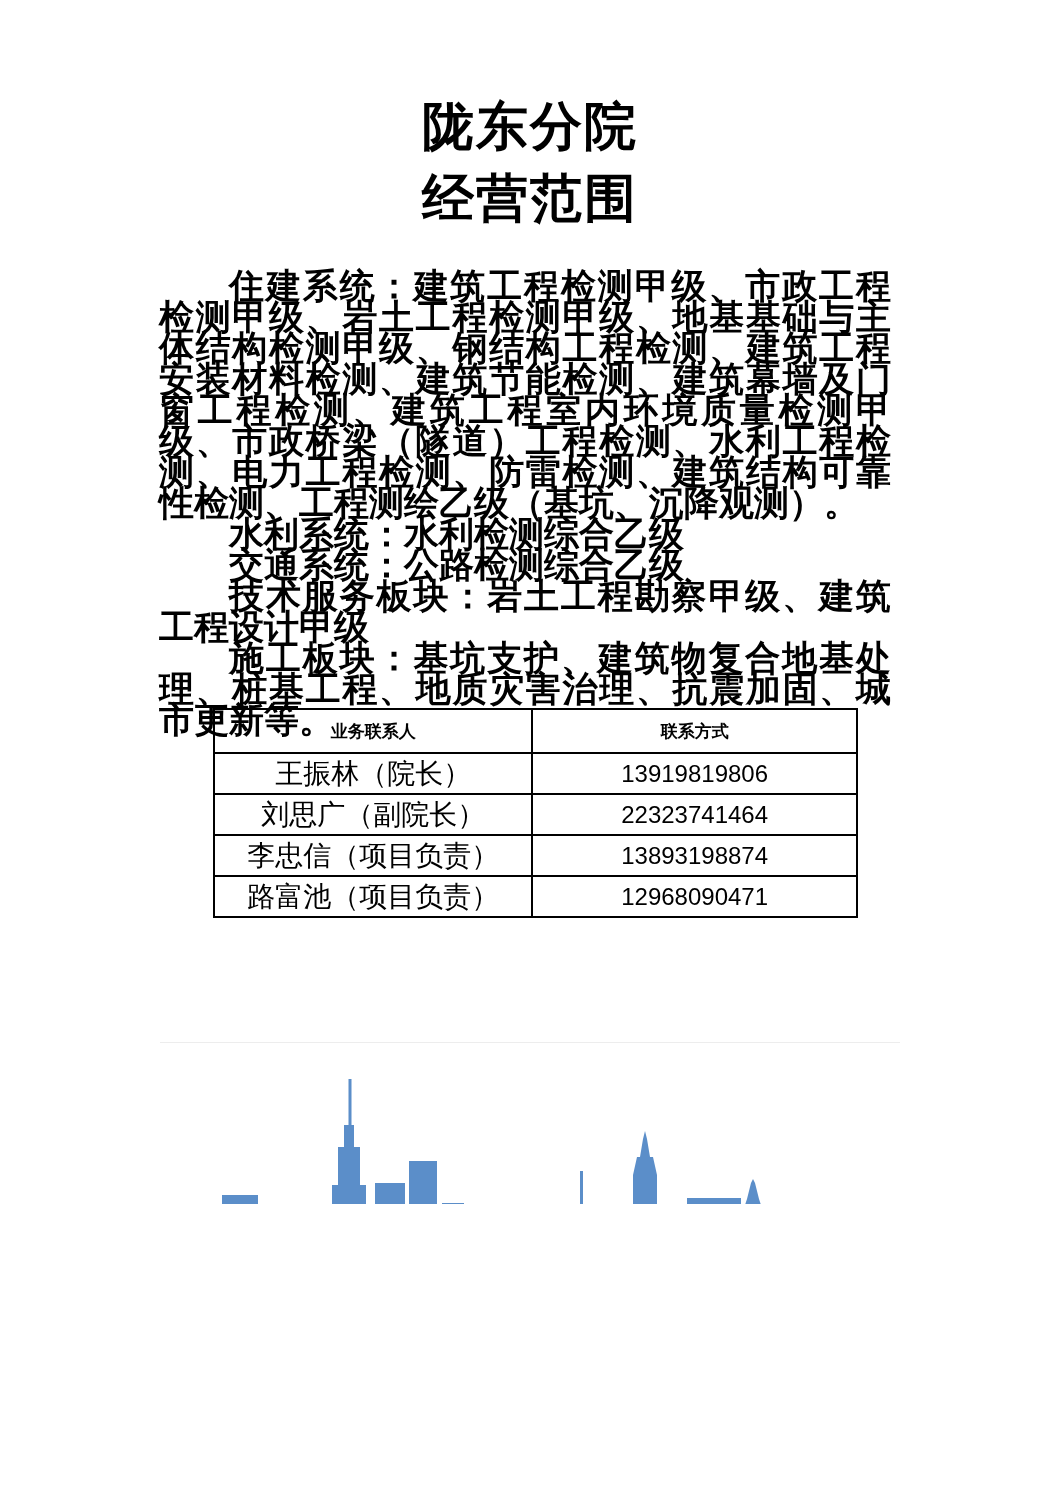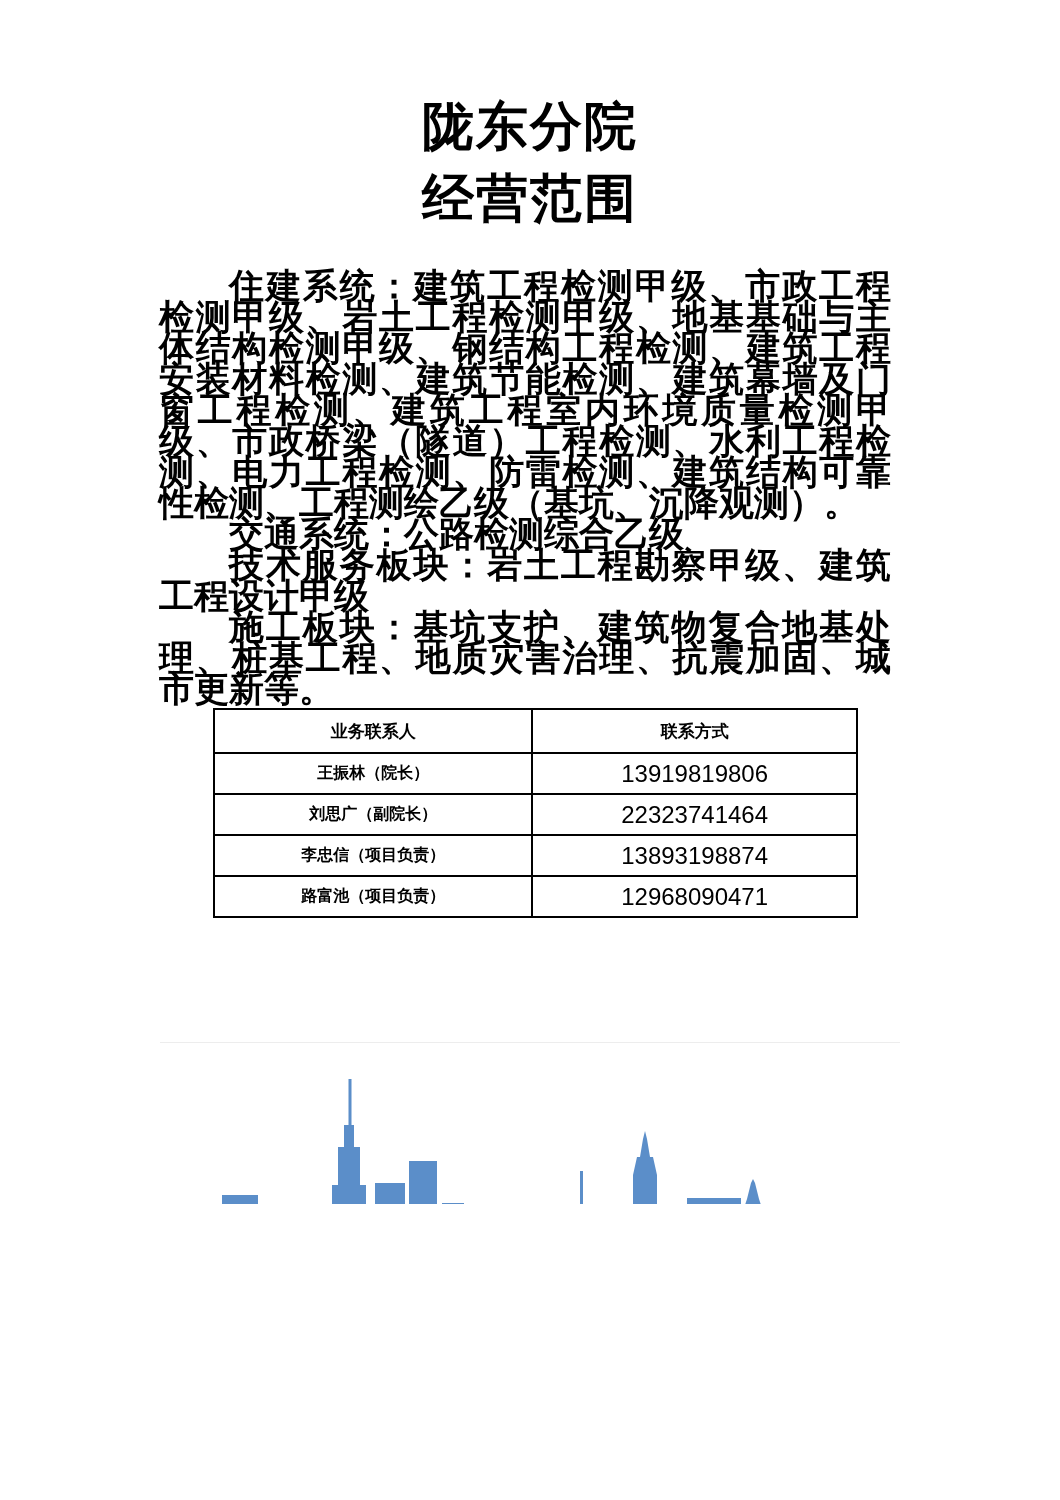--- a/index.html
+++ b/index.html
@@ -26,21 +26,21 @@
     position:absolute;top:708px;left:213px;width:645px;
     border-collapse:collapse;table-layout:fixed;
   }
   .contact th,.contact td{
     border:2px solid #000;
     text-align:center;vertical-align:middle;
     padding:0;
   }
   .contact th{height:42px;font-size:17px;font-weight:700;}
   .contact td{height:39px;}
-  .contact td.cell-name{font-size:16px;font-weight:700;}
+  .contact td.cell-name{font-size:28px;font-weight:400;}
   .contact td.cell-phone{font-size:24px;font-weight:400;}
   .col-left{width:49.5%;}
   .col-right{width:50.5%;}
   .skyline-wrap{
     position:absolute;top:1042px;left:160px;width:740px;height:420px;
     border-top:1px solid #ededed;
   }
   .skyline-wrap svg{display:block;width:740px;height:420px;}
 </style>
 </head>
@@ -48,20 +48,21 @@
 
 <div class="page">
 
   <div class="doc-title">
     <div>陇东分院</div>
     <div>经营范围</div>
   </div>
 
   <div class="scope">
     <p>住建系统：建筑工程检测甲级、市政工程检测甲级、岩土工程检测甲级、地基基础与主体结构检测甲级、钢结构工程检测、建筑工程安装材料检测、建筑节能检测、建筑幕墙及门窗工程检测、建筑工程室内环境质量检测甲级、市政桥梁（隧道）工程检测、水利工程检测、电力工程检测、防雷检测、建筑结构可靠性检测、工程测绘乙级（基坑、沉降观测）。</p>
+    <p>水利系统：水利检测综合乙级</p>
     <p>交通系统：公路检测综合乙级</p>
     <p>技术服务板块：岩土工程勘察甲级、建筑工程设计甲级</p>
     <p>施工板块：基坑支护、建筑物复合地基处理、桩基工程、地质灾害治理、抗震加固、城市更新等。</p>
   </div>
 
   <table class="contact">
     <colgroup>
       <col class="col-left">
         <col class="col-right">
     </colgroup>

